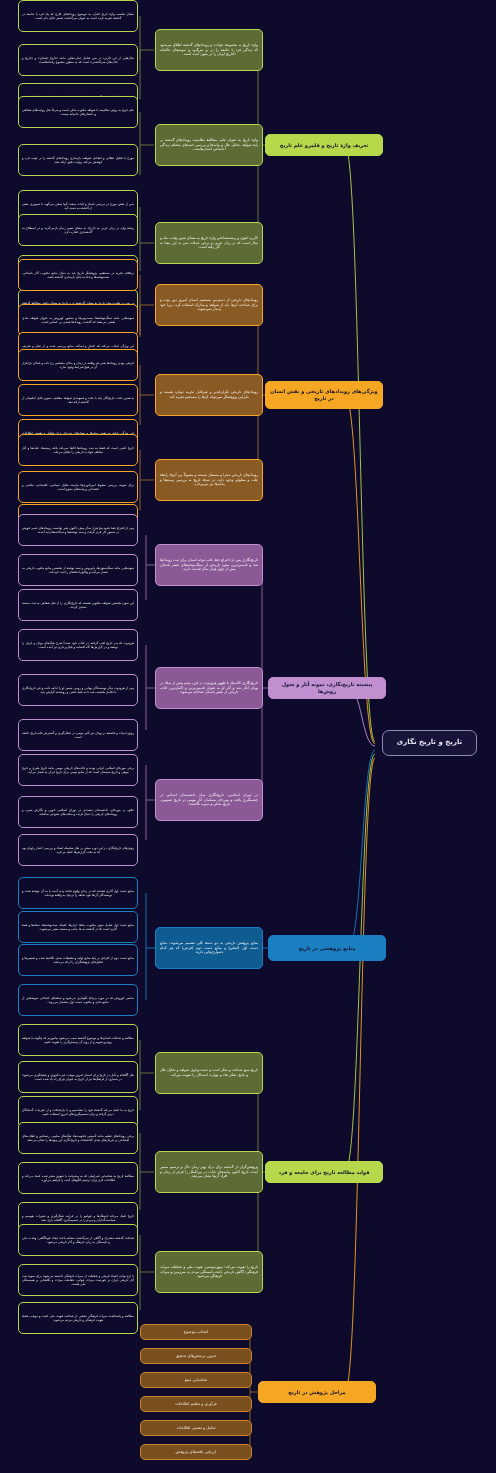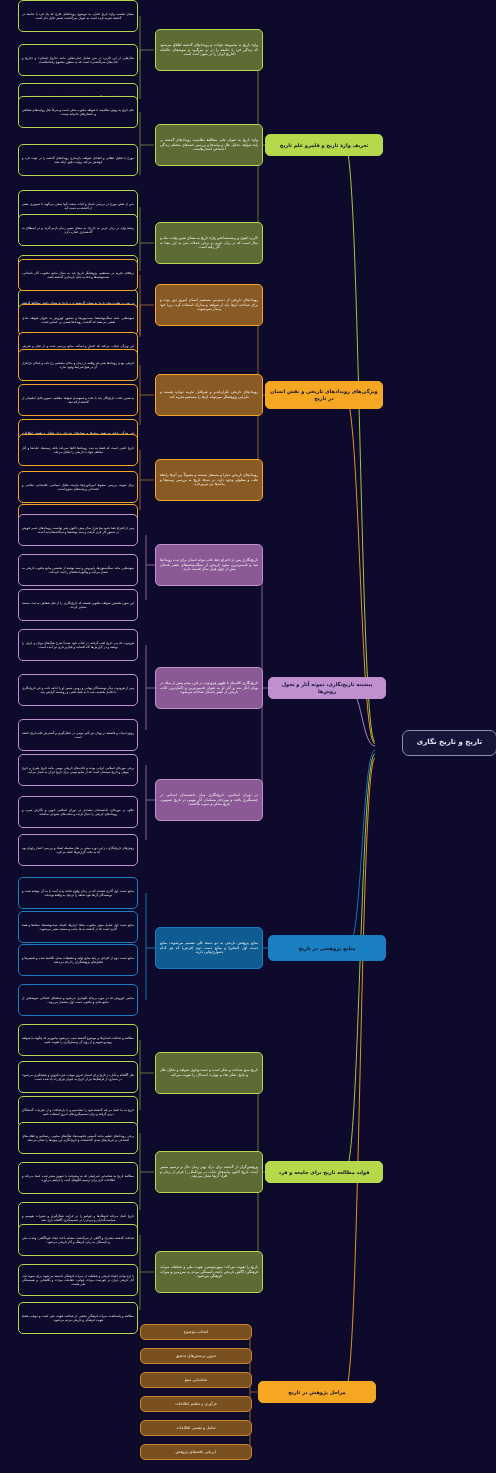--- a/index.html
+++ b/index.html
@@ -125,21 +125,21 @@
       <path d="M140 1073 V 1040 M140 1073 V 1110"></path>
       <path d="M140 1172 V 1133 M140 1172 V 1210"></path>
       <path d="M140 1272 V 1235 M140 1272 V 1310"></path>
     </g>
 
     <g stroke="#9c6a2b">
       <path d="M258 1392 H 250 V 1332 M250 1392 V 1452"></path>
       <path d="M250 1332 H 242 M250 1358 H 242 M250 1384 H 242 M250 1410 H 242 M250 1428 H 242 M250 1452 H 242"></path>
     </g>
   </svg>
-<div class="node root" style="left: 402px; top: 730px; width: 95px; height: 26px;">تاریخ و تاریخ نگاری</div>
+<div class="node root" style="left: 382px; top: 730px; width: 95px; height: 26px;">تاریخ و تاریخ نگاری</div>
     <div class="node branch" style="left: 265px; top: 134px; width: 118px; min-height: 22px; background: rgb(181, 217, 74); border-color: rgb(181, 217, 74);">تعریف واژهٔ تاریخ و قلمرو علم تاریخ</div>
     <div class="node mid" style="left: 155px; top: 29px; width: 108px; min-height: 42px; background: rgb(93, 107, 53); border-color: rgb(181, 217, 74);">واژهٔ تاریخ به مجموعهٔ حوادث و رویدادهای گذشته اطلاق می‌شود که زندگی فرد یا جامعه را در بر می‌گیرد و نمونه‌های عالمانه التاریخ ایران را در متون آمده است.</div>
     <div class="node leaf" style="left: 18px; top: 0px; width: 120px; min-height: 32px; border-color: rgb(181, 217, 74);">معنای نخست واژهٔ تاریخ اشاره به موضوع رویدادهای خارج که یک فرد یا جامعه در گذشته تجربه کرده است به عنوان سرگذشت جمعی قابل ذکر است.</div>
     <div class="node leaf" style="left: 18px; top: 44px; width: 120px; min-height: 32px; border-color: rgb(181, 217, 74);">مثال‌هایی از این کاربرد در متن شامل عبارت‌هایی مانند «تاریخ باستان» و «تاریخ و کتاب‌های سرگذشتی» است که به منظور مجموع رخدادهاست.</div>
     <div class="node leaf" style="left: 18px; top: 83px; width: 120px; min-height: 32px; border-color: rgb(181, 217, 74);">تمایز این معنا با معنای دیگر در متن با صراحت خواهد شد: تفاوت بین رویدادهای واقعی و گزارش تاریخی آنها اشاره شده است.</div>
     <div class="node mid" style="left: 155px; top: 124px; width: 108px; min-height: 42px; background: rgb(93, 107, 53); border-color: rgb(181, 217, 74);">واژهٔ تاریخ به عنوان علم، مطالعهٔ نظام‌مند رویدادهای گذشته بر پایهٔ شواهد، تحلیل علل و پیامدها و بررسی جنبه‌های مختلف زندگی اجتماعی انسان‌هاست.</div>
     <div class="node leaf" style="left: 18px; top: 96px; width: 120px; min-height: 32px; border-color: rgb(181, 217, 74);">علم تاریخ به روش نظام‌مند با شواهد مکتوب متکی است و صرفاً نقل روایت‌های شفاهی و داستان‌های عامیانه نیست.</div>
     <div class="node leaf" style="left: 18px; top: 144px; width: 120px; min-height: 32px; border-color: rgb(181, 217, 74);">مورخ با تحلیل عقلانی و انتقادی شواهد، بازسازی رویدادهای گذشته را بر عهده دارد و کوشش می‌کند روایت دقیق ارائه دهد.</div>
     <div class="node leaf" style="left: 18px; top: 190px; width: 120px; min-height: 32px; border-color: rgb(181, 217, 74);">متن از نقش مورخ در بررسی اسناد و اثبات صحت آنها سخن می‌گوید تا تصویری معتبر از گذشته به دست آید.</div>
     <div class="node mid" style="left: 155px; top: 222px; width: 108px; min-height: 42px; background: rgb(93, 107, 53); border-color: rgb(181, 217, 74);">کاربرد لغوی و ریشه‌شناختی واژهٔ تاریخ به معنای تعیین وقت، ماه و سال است که در زبان عربی و برخی جملات متن به این معنا به کار رفته است.</div>

